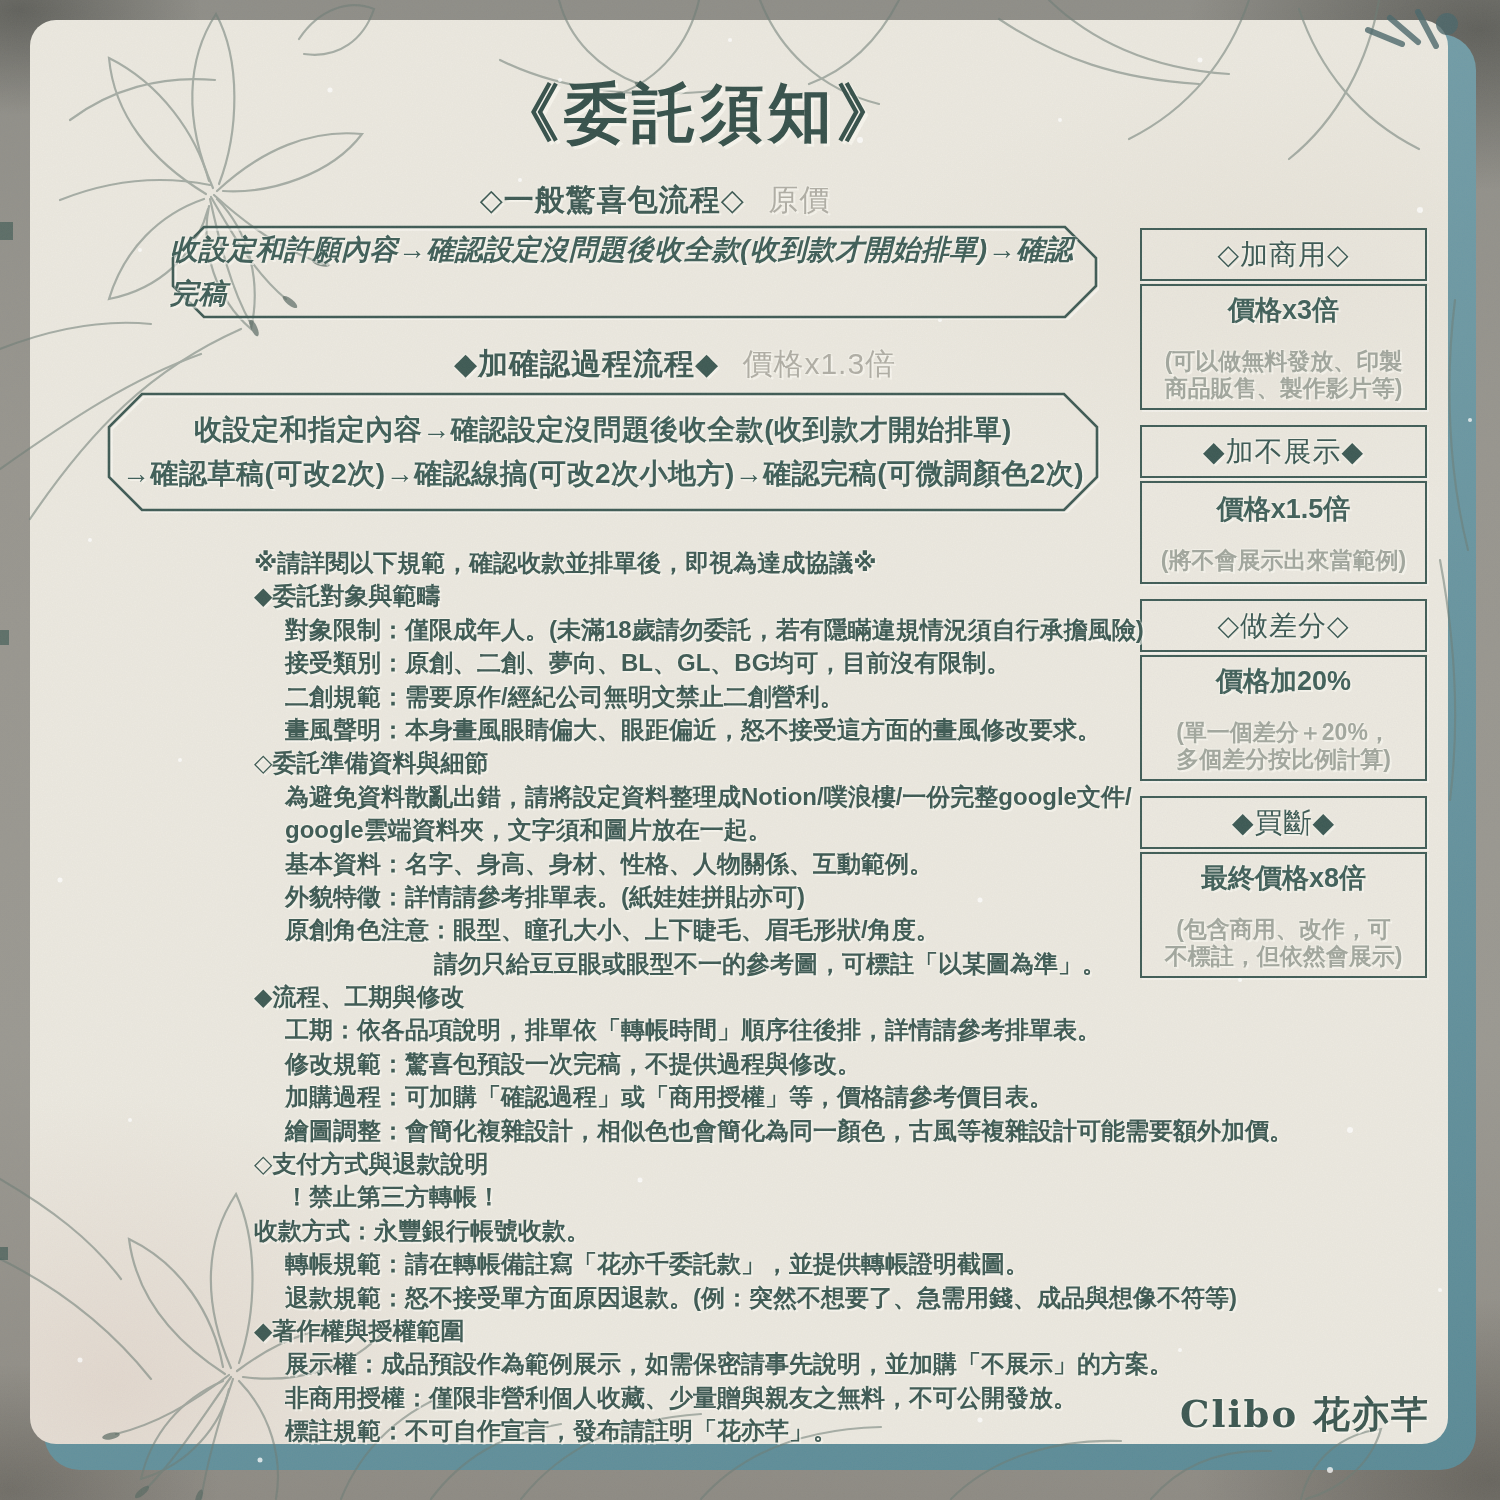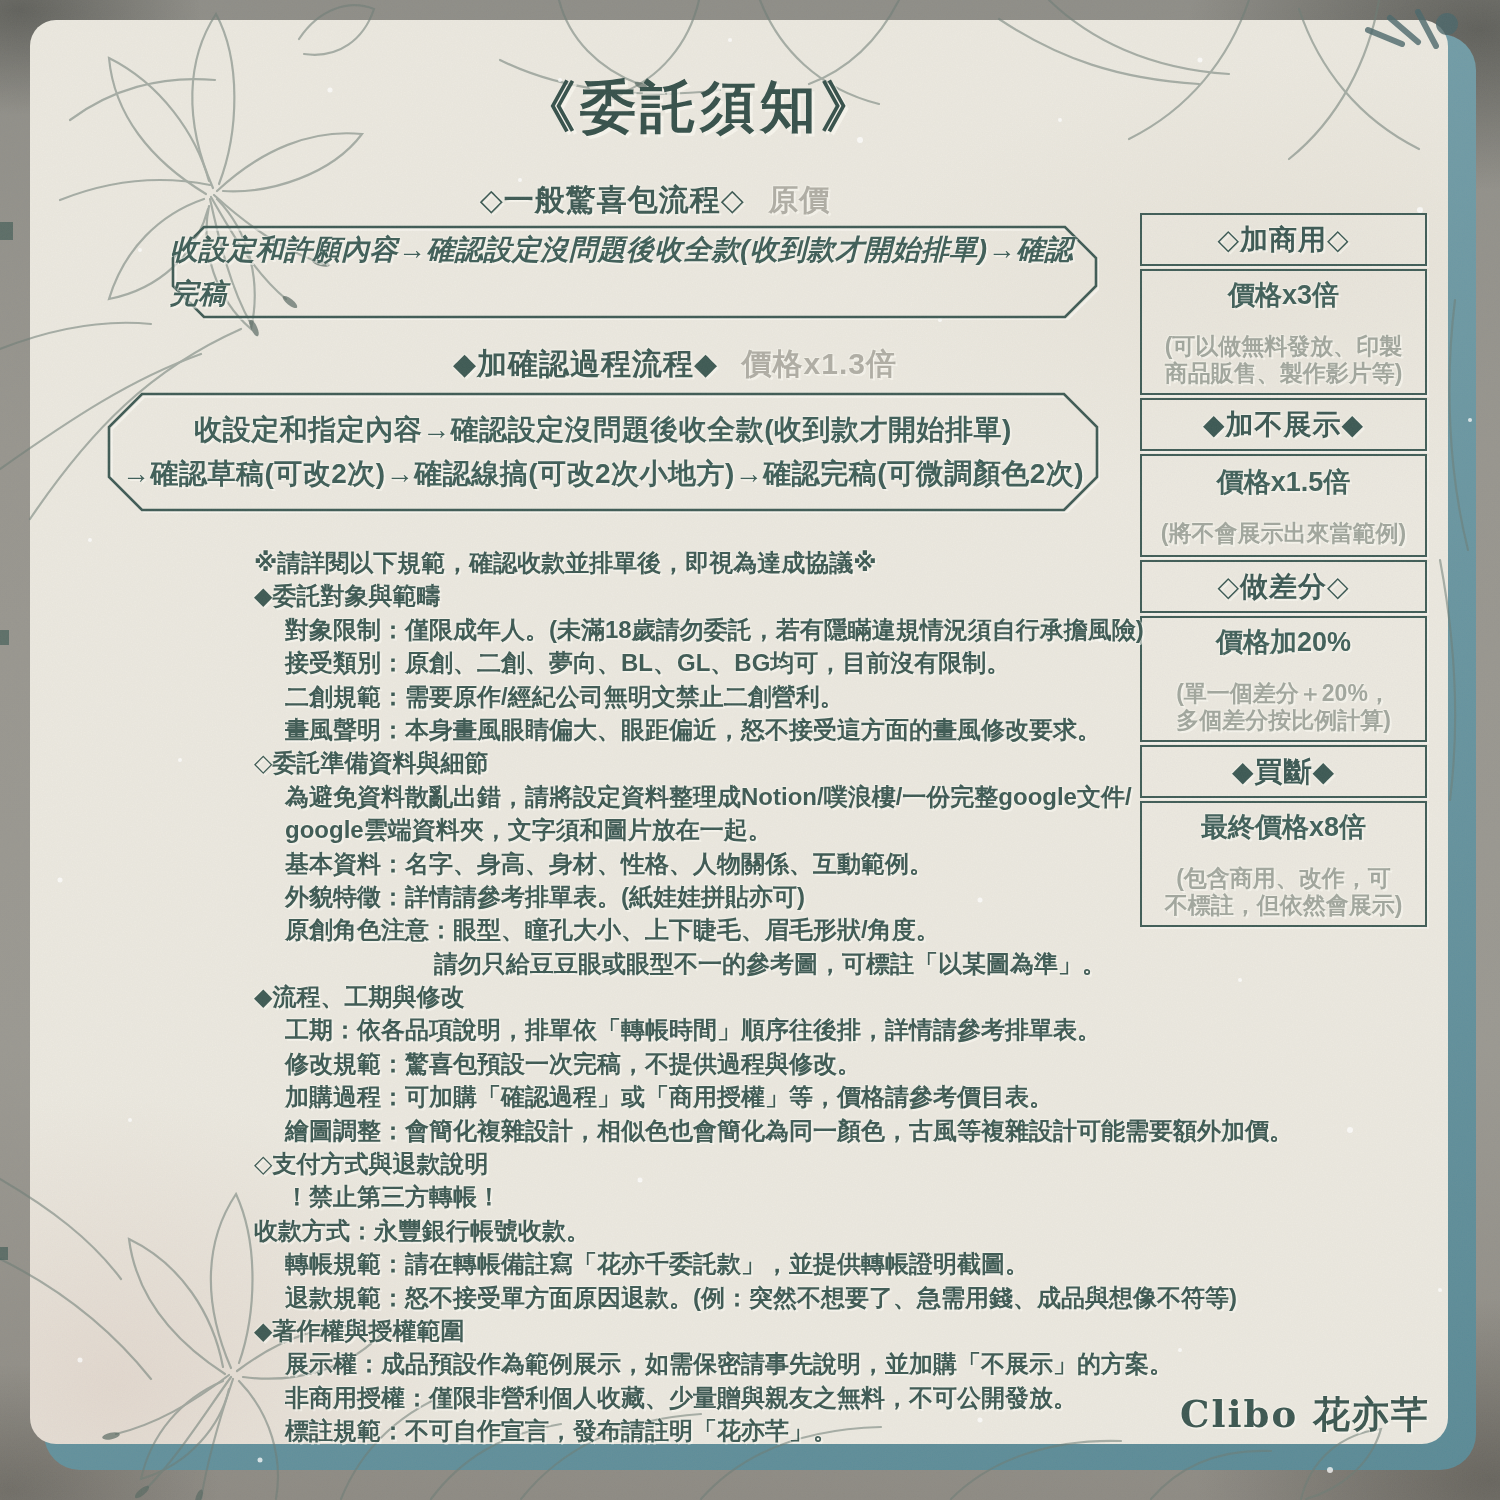--- a/index.html
+++ b/index.html
@@ -24,43 +24,43 @@
   svg.decor{position:absolute;left:0;top:0;z-index:4;pointer-events:none;}
   #content{position:absolute;left:0;top:0;width:1500px;height:1500px;z-index:5;}
   #grain{position:absolute;left:0;top:0;z-index:9;pointer-events:none;opacity:.55;}
 
   .emboss{text-shadow:2px 2px 0 rgba(252,250,243,.6),
                       -1px -1px 0 rgba(252,250,243,.28),
                       1px -1px 0 rgba(252,250,243,.28),
                       -1px 1px 0 rgba(252,250,243,.28);}
   #page-title{position:absolute;left:0;top:70px;width:1400px;text-align:center;
     font-family:"DejaVu Serif","Liberation Serif",serif;font-weight:bold;
-    font-size:56px;letter-spacing:4px;color:#36514b;
+    font-size:64px;letter-spacing:4px;color:#36514b;
     text-shadow:3px 3px 0 rgba(252,250,243,.65);}
   .flow-heading{position:absolute;text-align:center;font-size:30px;font-weight:700;
     color:#3e5a54;letter-spacing:1px;}
-  .flow-heading .note{color:#b0aea5;font-weight:700;margin-left:14px;}
+  .flow-heading .note{color:#b0aea5;font-weight:400;margin-left:14px;}
   #flow-heading-1{left:0;top:180px;width:1310px;}
   #flow-heading-2{left:0;top:344px;width:1350px;}
   .flowbox{position:absolute;}
   .flowbox svg{position:absolute;left:0;top:0;}
   .flowbox .ghost{fill:none;stroke:rgba(253,252,246,.6);stroke-width:2.4;}
   .flowbox .line{fill:none;stroke:#3f5b55;stroke-width:2.6;}
   .flow-lines{position:absolute;left:0;top:0;width:100%;height:100%;
     display:flex;flex-direction:column;justify-content:center;align-items:center;
     font-size:28px;font-weight:700;color:#3f5e58;line-height:44px;letter-spacing:.5px;}
   #flowbox-1{left:170px;top:224px;width:929px;height:96px;font-style:italic;}
   #flowbox-2{left:106px;top:391px;width:994px;height:122px;}
 
   #price-panel{position:absolute;left:1140px;top:213px;width:287px;}
   .cell{border:2.5px solid #405d57;box-shadow:2px 2px 0 rgba(255,255,255,.35);
     margin-bottom:3px;background:rgba(236,233,224,.35);box-sizing:border-box;
     display:flex;flex-direction:column;justify-content:center;align-items:center;
     text-align:center;}
-  .cell.head{min-height:53px;font-size:28px;font-weight:700;color:#3c5954;letter-spacing:1px;}
+  .cell.head{min-height:53px;font-size:28px;font-weight:400;color:#3c5954;letter-spacing:1px;margin-top:15px;}
   .cell.body{min-height:103px;padding:6px 2px;gap:16px;}
   .cell .price{font-size:27px;font-weight:700;color:#41605a;margin-bottom:4px;}
   .cell .note{font-size:23px;font-weight:600;color:#a2a79e;line-height:27px;}
 
   #body-lines{position:absolute;left:0;top:546px;width:1500px;}
   .body-line{height:33.4px;line-height:33.4px;white-space:nowrap;
     font-size:24px;font-weight:600;color:#3e5a54;}
   .ind0{padding-left:254px;}
   .ind1{padding-left:285px;}
   .ind2{padding-left:434px;}

